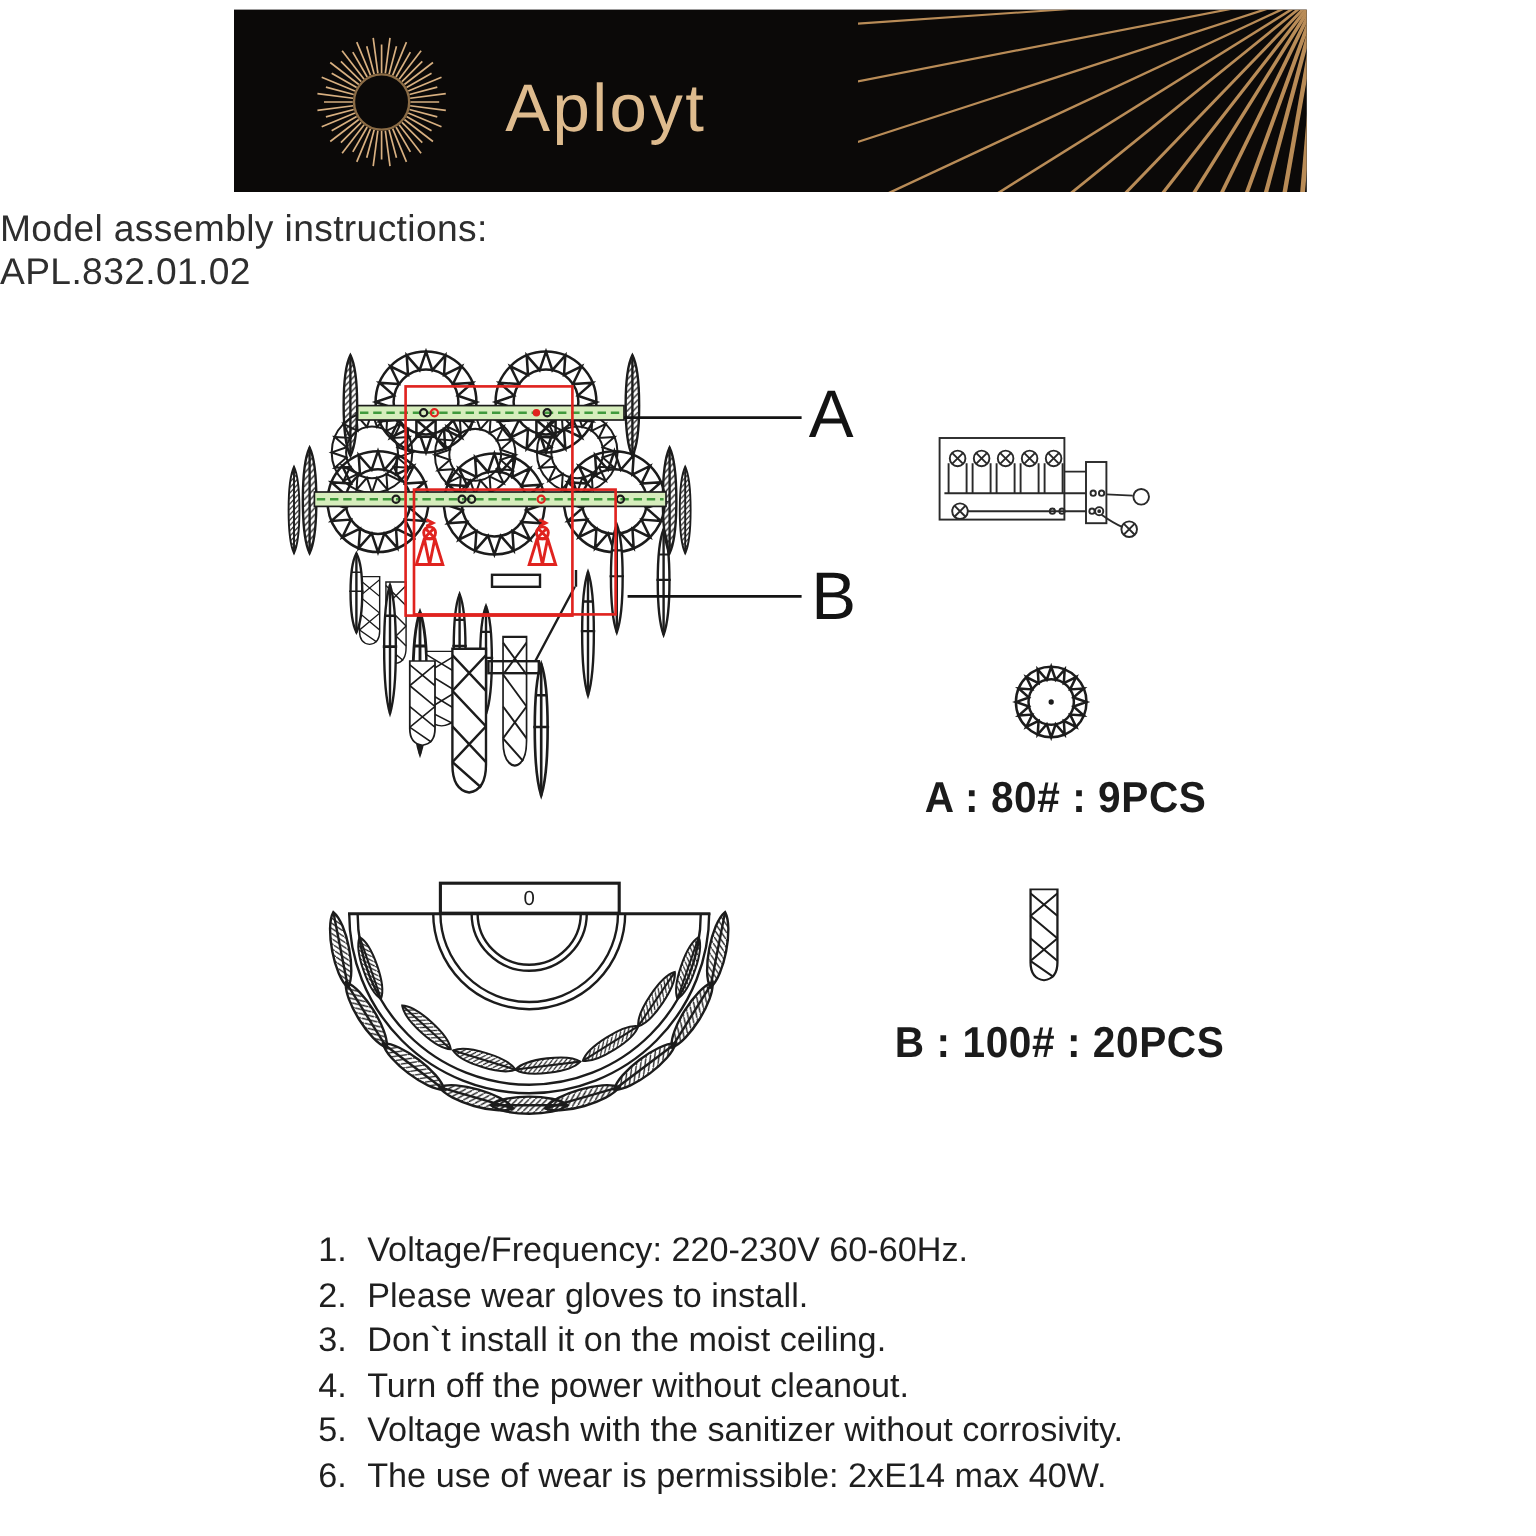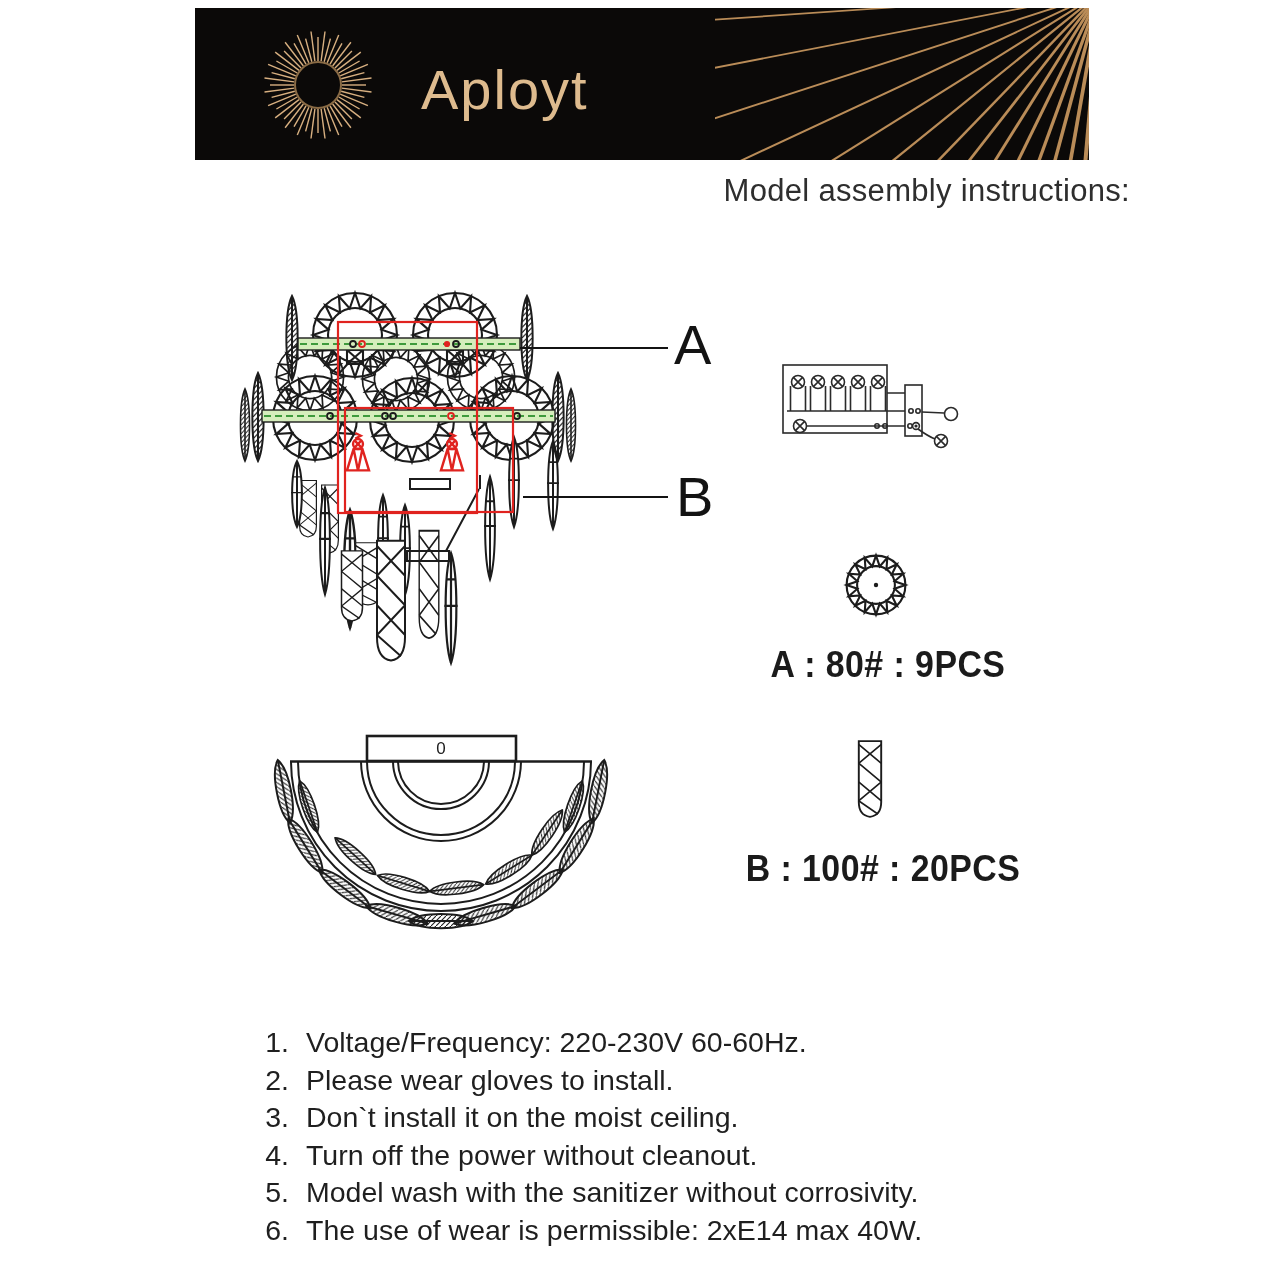--- a/index.html
+++ b/index.html
@@ -4,21 +4,21 @@
 <style>
   html,body{margin:0;padding:0;background:#ffffff;}
   .page{position:relative;width:1280px;height:1280px;background:#ffffff;overflow:hidden;
         font-family:"Liberation Sans", sans-serif;color:#1f1f1f;}
   .abs{position:absolute;}
   
   .banner{position:absolute;left:195px;top:8px;width:894px;height:152px;background:#0b0908;overflow:hidden;}
   .brand-name{position:absolute;left:226px;top:34px;font-size:56px;letter-spacing:2px;color:#debb8e;
               font-weight:400;font-family:"Liberation Sans", sans-serif;margin-top:15px;}
   
-  .title-block{position:absolute;left:0;top:173px;width:1130px;text-align:right;}
+  .title-block{position:absolute;left:0;top:173px;width:1130px;text-align:left;}
   .title-line{font-size:31px;line-height:36px;font-weight:500;color:#2e2e2e;letter-spacing:0.3px;}
   
   .callout{position:absolute;font-size:56px;font-weight:500;color:#131313;}
   
   .part-spec{position:absolute;width:300px;text-align:center;font-size:36px;font-weight:700;
              color:#1b1b1b;letter-spacing:0.5px;transform:scaleX(0.94);}
   
   .inst-list{position:absolute;left:245px;top:1024px;width:820px;}
   .inst-row{display:flex;font-size:28.5px;line-height:37.5px;font-weight:500;color:#1f1f1f;}
   .inst-num{width:44px;text-align:right;margin-right:17px;flex:none;}
@@ -144,20 +144,21 @@
         <line x1="385" y1="-15" x2="-86" y2="205" stroke-width="2"></line>
         <line x1="385" y1="-15" x2="-110" y2="146" stroke-width="1.9"></line>
         <line x1="385" y1="-15" x2="-125" y2="84" stroke-width="1.8"></line>
         <line x1="385" y1="-15" x2="-134" y2="21" stroke-width="1.7"></line>
       </g>
     </svg>
   </div>
 
   <div class="title-block">
     <div class="title-line">Model assembly instructions:</div>
+    <div class="title-line">APL.832.01.02</div>
   </div>
 
   <svg class="abs" style="left:233px;top:283px" width="437" height="400" viewBox="0 0 437 400">
 
     <g stroke="#1c1c1c" stroke-width="2.1" fill="none">
       <use href="#disc" transform="translate(77,94) scale(0.8)"></use>
       <use href="#disc" transform="translate(163,96) scale(0.8)"></use>
       <use href="#disc" transform="translate(248,94) scale(0.8)"></use>
       <use href="#disc" transform="translate(122,52)"></use>
       <use href="#disc" transform="translate(222,52)"></use>
@@ -320,21 +321,21 @@
     <div class="inst-row">
       <span class="inst-num">3.</span>
       <span>Don`t install it on the moist ceiling.</span>
     </div>
     <div class="inst-row">
       <span class="inst-num">4.</span>
       <span>Turn off the power without cleanout.</span>
     </div>
     <div class="inst-row">
       <span class="inst-num">5.</span>
-      <span>Model wash with the sanitizer without corrosivity.</span>
+      <span>Voltage wash with the sanitizer without corrosivity.</span>
     </div>
     <div class="inst-row">
       <span class="inst-num">6.</span>
       <span>The use of wear is permissible: 2xE14 max 40W.</span>
     </div>
   </div>
 
 </div>
 
 </body></html>

